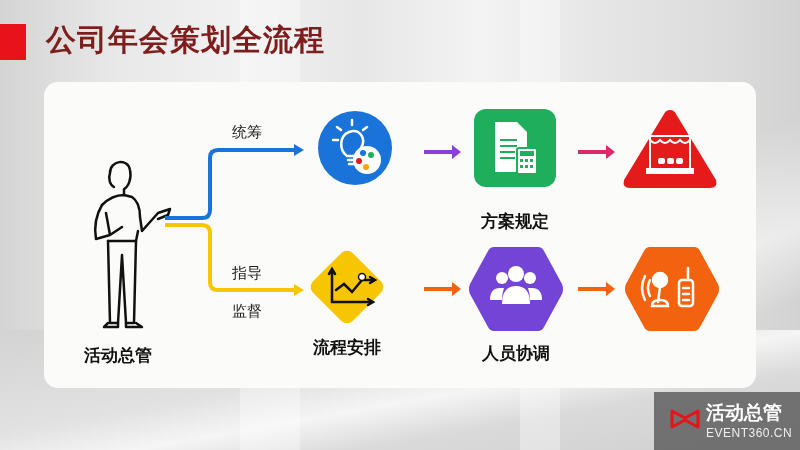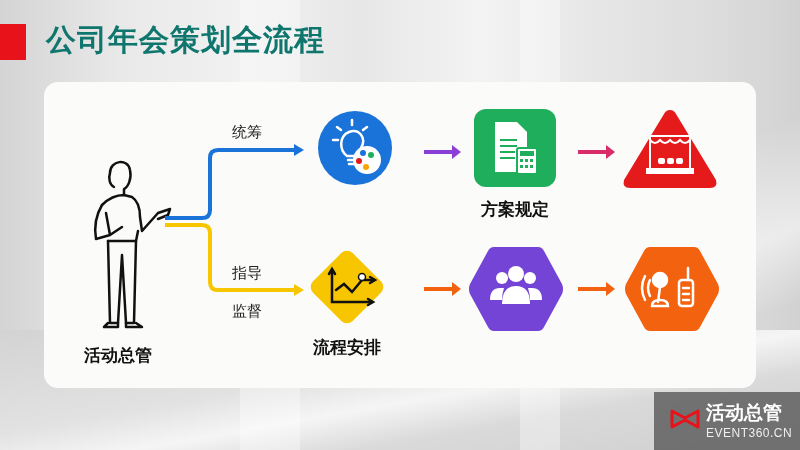--- a/index.html
+++ b/index.html
@@ -12,21 +12,21 @@
       linear-gradient(90deg, #d4d4d4 0%, #e9e9e9 15%, #f1f1f1 30%, #e7e7e7 45%, #f3f3f3 60%, #e6e6e6 75%, #dcdcdc 90%, #d2d2d2 100%);
   }
   .floor {
     position:absolute; left:0; right:0; bottom:0; height:120px;
     background: linear-gradient(170deg, #d3d3d3 0%, #e2e2e2 40%, #f5f5f5 55%, #dadada 70%, #cfcfcf 100%);
   }
   .pillar { position:absolute; top:0; height:450px; background:rgba(255,255,255,0.35); }
   .red-mark { position:absolute; left:0; top:24px; width:26px; height:36px; background:#e8131a; }
   .title {
     position:absolute; left:46px; top:20px;
-    font-size:30px; font-weight:bold; color:#0f766e; letter-spacing:1px;
+    font-size:30px; font-weight:bold; color:#7f1d1d; letter-spacing:1px;
   }
   .panel {
     position:absolute; left:44px; top:82px; width:712px; height:306px;
     background:#fbfbf9; border-radius:14px;
   }
   .node { position:absolute; display:flex; flex-direction:column; align-items:center; }
   .node-label { font-size:17px; font-weight:bold; color:#111; margin-top:10px; white-space:nowrap; }
   .branch-label { position:absolute; font-size:15px; color:#222; }
   .arrow { position:absolute; height:4px; }
   .arrow::after {
@@ -85,21 +85,21 @@
     </g>
     <circle cx="50" cy="50" r="14" fill="#fff"></circle>
     <circle cx="46" cy="43" r="3" fill="#1a73d9"></circle>
     <circle cx="54" cy="45" r="3" fill="#1fae5b"></circle>
     <circle cx="42" cy="51" r="3" fill="#e51a1a"></circle>
     <circle cx="49" cy="57" r="3" fill="#f7a600"></circle>
   </svg>
 </div>
 <div class="arrow" style="left:424px;top:150px;width:30px;background:#8a3fd6;color:#8a3fd6;"></div>
 
-<div class="node" style="left:470px;top:108px;width:90px;">
+<div class="node" style="left:470px;top:108px;width:90px;gap:12px;">
   <svg width="84" height="80" viewBox="0 0 84 80">
     <rect x="1" y="1" width="82" height="78" rx="12" fill="#1fae5b"></rect>
     <path d="M22 14 L44 14 L54 24 L54 64 L22 64 Z" fill="#fff"></path>
     <g stroke="#1fae5b" stroke-width="2">
         <path d="M27 32 L44 32 M27 38 L44 38 M27 44 L42 44 M27 50 L42 50"></path>
       </g>
     <rect x="44" y="40" width="20" height="26" rx="2" fill="#fff" stroke="#1fae5b" stroke-width="2"></rect>
     <rect x="47" y="43" width="14" height="5" fill="#1fae5b"></rect>
     <g fill="#1fae5b">
         <rect x="47" y="51" width="3" height="3"></rect>
@@ -150,20 +150,21 @@
     <path d="M28 3 L72 3 Q76 3 78 7 L96 40 Q98 45 96 50 L78 83 Q76 87 72 87 L28 87 Q24 87 22 83 L4 50 Q2 45 4 40 L22 7 Q24 3 28 3 Z" fill="#7444d6"></path>
     <g fill="#fff">
       <circle cx="36" cy="34" r="6"></circle>
         <circle cx="64" cy="34" r="6"></circle>
         <circle cx="50" cy="30" r="8"></circle>
       <path d="M24 56 Q24 44 34 44 L38 44 Q36 50 36 56 Z"></path>
       <path d="M76 56 Q76 44 66 44 L62 44 Q64 50 64 56 Z"></path>
       <path d="M36 60 Q36 42 50 42 Q64 42 64 60 Z"></path>
     </g>
   </svg>
+  <div class="node-label" style="margin-top:8px;">人员协调</div>
 </div>
 <div class="arrow" style="left:578px;top:287px;width:30px;background:#f2620f;color:#f2620f;"></div>
 
 <div class="node" style="left:622px;top:244px;width:100px;">
   <svg width="100" height="90" viewBox="0 0 100 90">
     <path d="M28 3 L72 3 Q76 3 78 7 L96 40 Q98 45 96 50 L78 83 Q76 87 72 87 L28 87 Q24 87 22 83 L4 50 Q2 45 4 40 L22 7 Q24 3 28 3 Z" fill="#f2620f"></path>
     <g stroke="#fff" stroke-width="2.5" fill="none" stroke-linecap="round">
       <path d="M28 36 Q24 44 28 52 M23 32 Q17 44 23 56"></path>
       <circle cx="38" cy="36" r="7" fill="#fff"></circle>
       <path d="M38 43 L36 58 M30 62 Q30 56 38 56 Q46 56 46 62 Z"></path>

